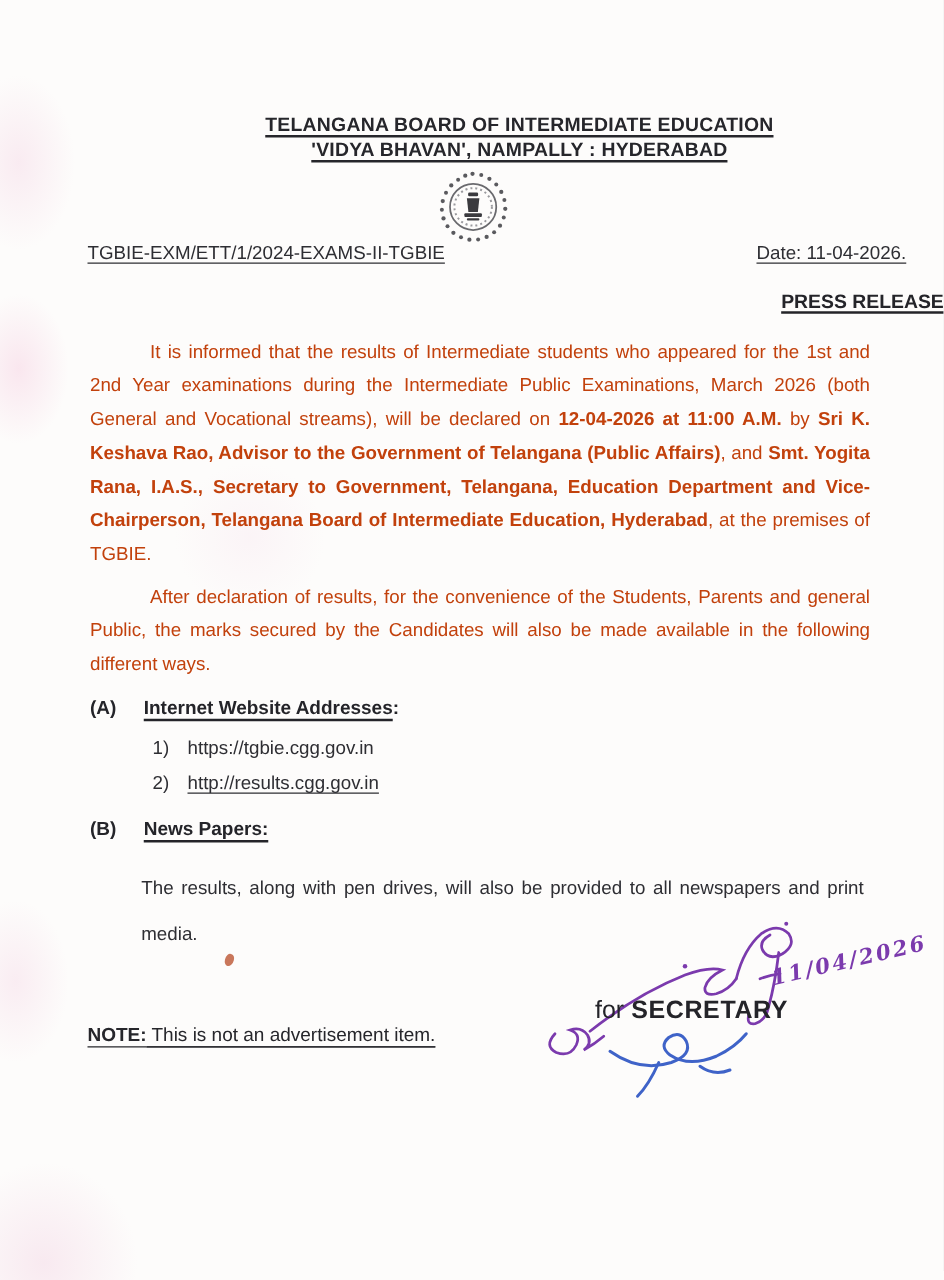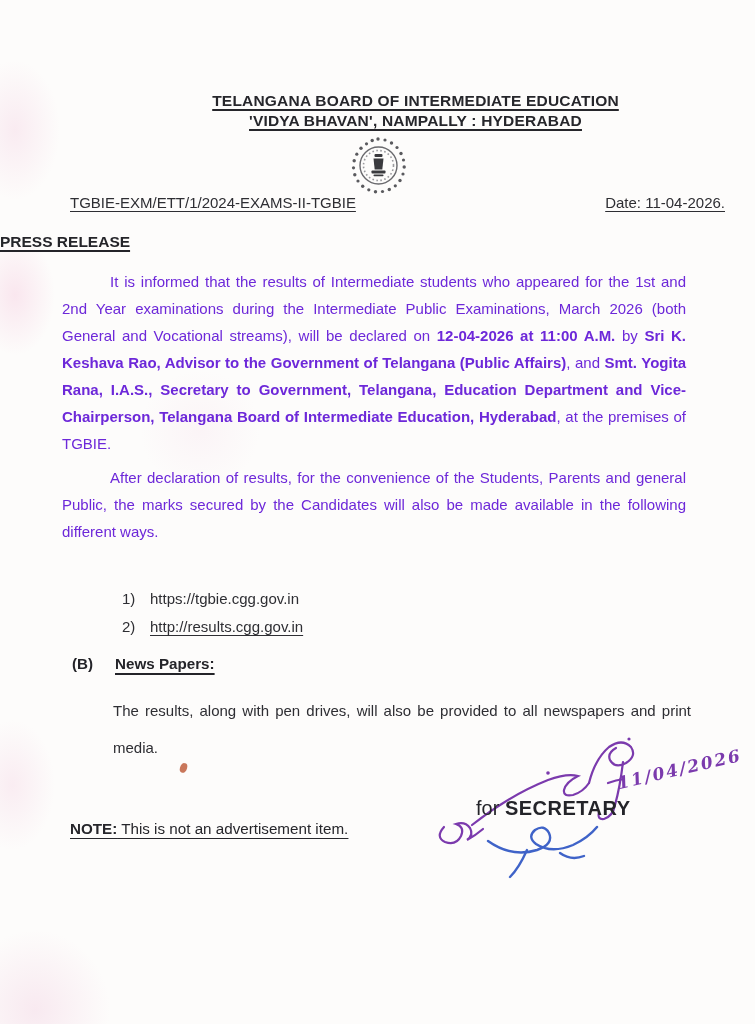--- a/index.html
+++ b/index.html
@@ -22,24 +22,24 @@
   .hdr-line{position:absolute;left:0;width:100%;text-align:center;font-weight:700;font-size:15.5px;letter-spacing:.2px;color:#26262b;padding-left:38px;}
   .hdr-line span{text-decoration:underline;text-decoration-thickness:1.6px;text-underline-offset:3px;}
   .hdr1{top:92px;}
   .hdr2{top:112px;}
 
   .seal{position:absolute;left:346px;top:134px;width:64px;height:64px;}
 
   .ref-row{position:absolute;top:194px;left:0;width:755px;display:flex;justify-content:space-between;box-sizing:border-box;padding:0 30px 0 70px;font-size:15px;color:#2e2e33;}
   .ref-row .u{text-decoration:underline;text-underline-offset:3px;text-decoration-thickness:1.2px;}
 
-  .title{position:absolute;top:233px;left:0;width:100%;text-align:left;font-weight:700;font-size:15.5px;color:#242429;}
+  .title{position:absolute;top:233px;left:0;width:100%;text-align:right;font-weight:700;font-size:15.5px;color:#242429;}
   .title span{text-decoration:underline;text-decoration-thickness:1.7px;text-underline-offset:3px;}
 
-  .para{position:absolute;left:62px;width:624px;font-size:15px;line-height:27px;text-align:justify;color:#6d28d9;}
+  .para{position:absolute;left:72px;width:624px;font-size:15px;line-height:27px;text-align:justify;color:#c2410c;}
   .p1{top:268px;text-indent:48px;}
   .p2{top:464px;text-indent:48px;}
 
   .sec-head{position:absolute;left:72px;font-size:15.2px;font-weight:700;color:#242429;}
   .sec-head .marker{display:inline-block;width:43px;}
   .sec-head .ht{text-decoration:underline;text-decoration-thickness:1.7px;text-underline-offset:3.5px;}
   .secA{top:558px;}
   .secB{top:655px;}
 
   .list-item{position:absolute;left:122px;font-size:15px;color:#2e2e33;}
@@ -118,20 +118,23 @@
     <span class="u">TGBIE-EXM/ETT/1/2024-EXAMS-II-TGBIE</span>
     <span class="u">Date: 11-04-2026.</span>
   </div>
 
   <div class="title"><span>PRESS RELEASE</span></div>
 
   <div class="para p1"><span>It is informed that the results of Intermediate students who appeared for the 1st and 2nd Year examinations during the Intermediate Public Examinations, March 2026 (both General and Vocational streams), will be declared on </span><span style="font-weight: 700;">12-04-2026 at 11:00 A.M.</span><span> by </span><span style="font-weight: 700;">Sri K. Keshava Rao, Advisor to the Government of Telangana (Public Affairs)</span><span>, and </span><span style="font-weight: 700;">Smt. Yogita Rana, I.A.S., Secretary to Government, Telangana, Education Department and Vice-Chairperson, Telangana Board of Intermediate Education, Hyderabad</span><span>, at the premises of TGBIE.</span></div>
 
   <div class="para p2">After declaration of results, for the convenience of the Students, Parents and general Public, the marks secured by the Candidates will also be made available in the following different ways.</div>
 
+  <div class="sec-head secA">
+    <span class="marker">(A)</span><span class="ht">Internet Website Addresses</span><span>:</span>
+  </div>
 
   <div class="list-item li1">
     <span class="num">1)</span><span>https://tgbie.cgg.gov.in</span>
   </div>
   <div class="list-item li2">
     <span class="num">2)</span><span class="u">http://results.cgg.gov.in</span>
   </div>
 
   <div class="sec-head secB">
     <span class="marker">(B)</span><span class="ht">News Papers:</span>

